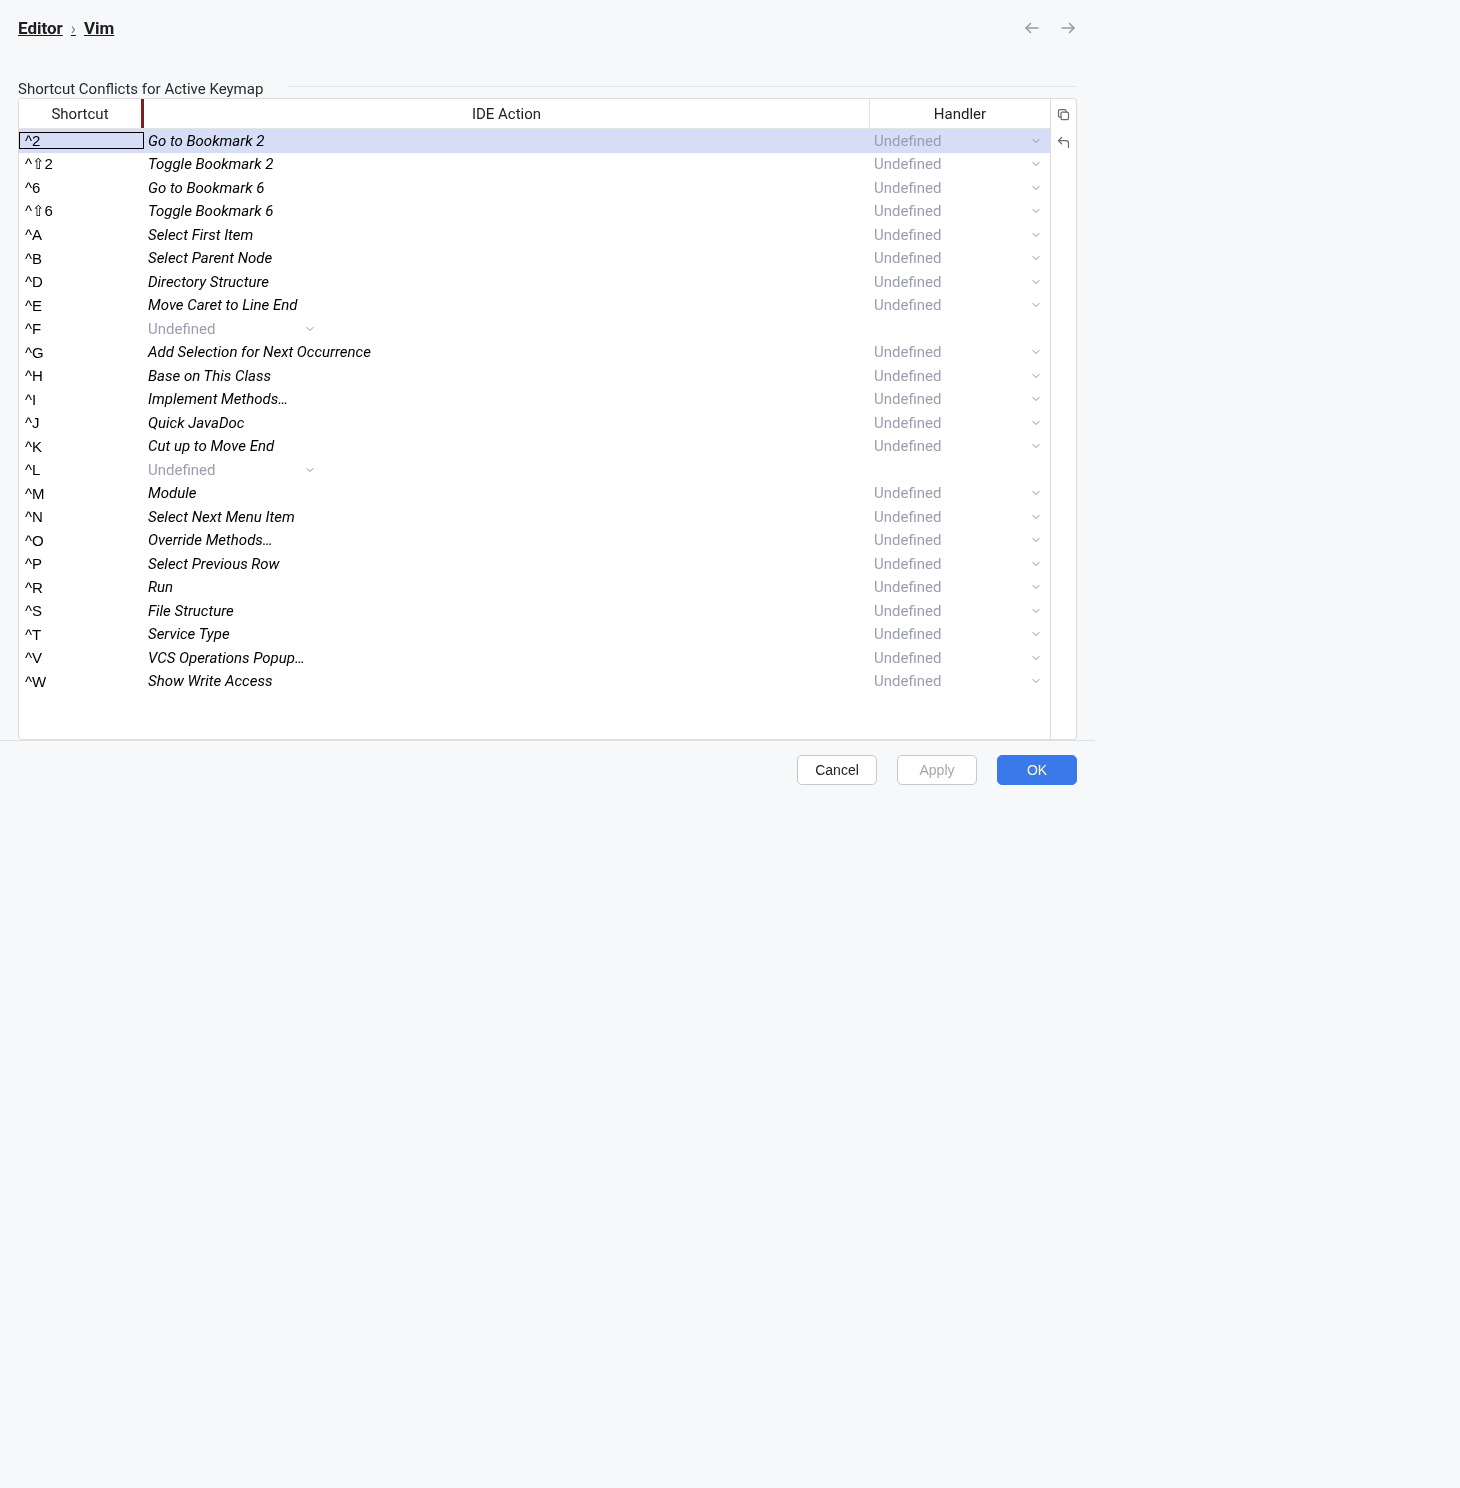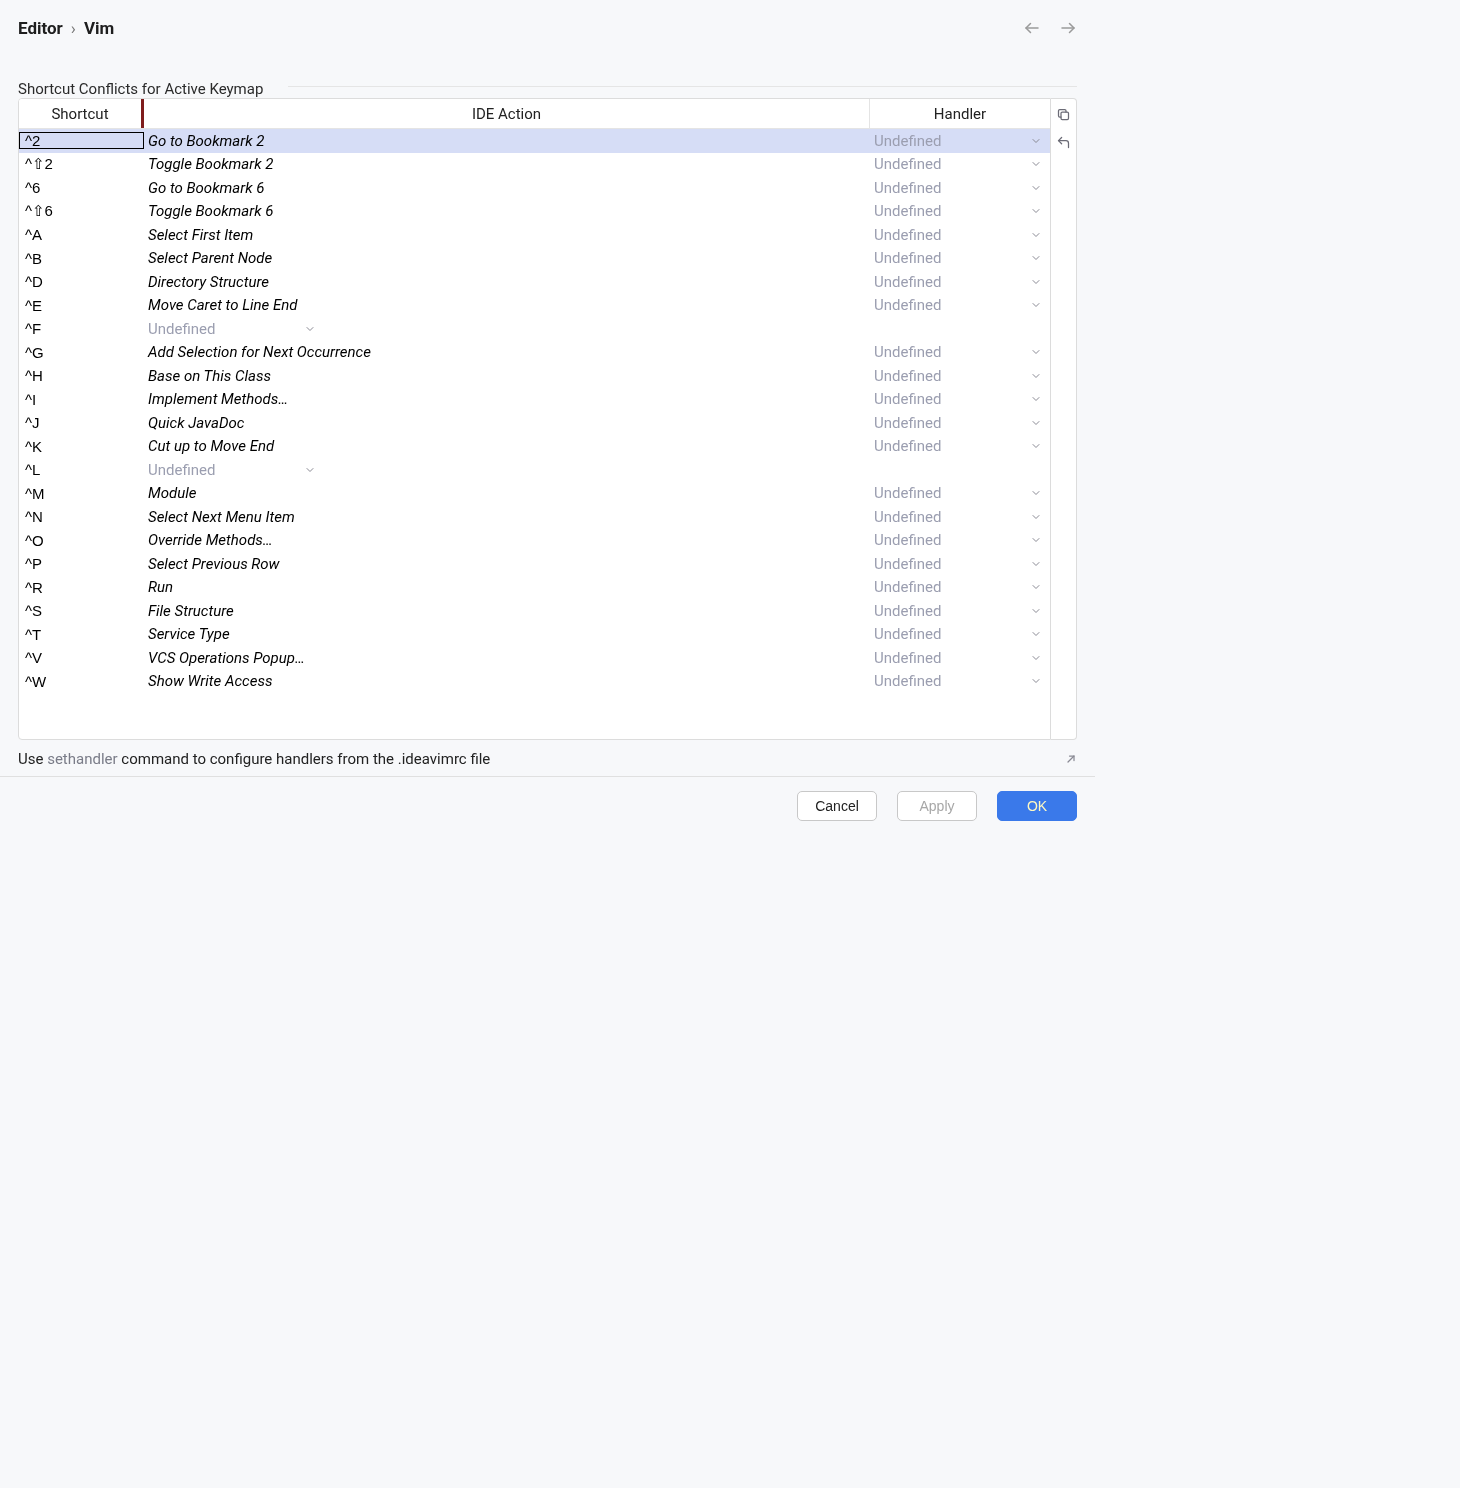--- a/index.html
+++ b/index.html
@@ -12,20 +12,21 @@
     .page {
       width: 1095px;
       margin: 0;
       padding: 18px 18px 0 18px;
     }
     .breadcrumb {
       display: flex;
       align-items: center;
       justify-content: space-between;
       margin-bottom: 30px;
+      text-decoration: underline;
     }
     .breadcrumb-left {
       display: flex;
       align-items: center;
       gap: 8px;
       font-size: 17px;
       font-weight: 700;
     }
     .breadcrumb-left .sep {
       color: #777;
@@ -539,30 +540,19 @@
       </div>
       <div class="side-btn">
         <svg width="15" height="15" viewBox="0 0 24 24" fill="none" stroke="#6b6b76" stroke-width="2" stroke-linecap="round" stroke-linejoin="round">
             <polyline points="9 14 4 9 9 4"></polyline>
             <path d="M20 20v-7a4 4 0 0 0-4-4H4"></path>
           </svg>
       </div>
     </div>
   </div>
 
-  <div class="hint-row">
-    <div>
-      <span>Use </span><span class="cmd">sethandler</span><span> command to configure handlers from the .ideavimrc file</span>
-    </div>
-    <span class="ext-icon">
-      <svg width="12" height="12" viewBox="0 0 24 24" fill="none" stroke="#8a8a94" stroke-width="2.5" stroke-linecap="round" stroke-linejoin="round">
-          <line x1="6" y1="18" x2="18" y2="6"></line>
-          <polyline points="9 6 18 6 18 15"></polyline>
-        </svg>
-    </span>
-  </div>
 </div>
 
 <div class="footer">
   <button class="btn">Cancel</button>
   <button class="btn disabled">Apply</button>
   <button class="btn primary">OK</button>
 </div>
 
 </body></html>

